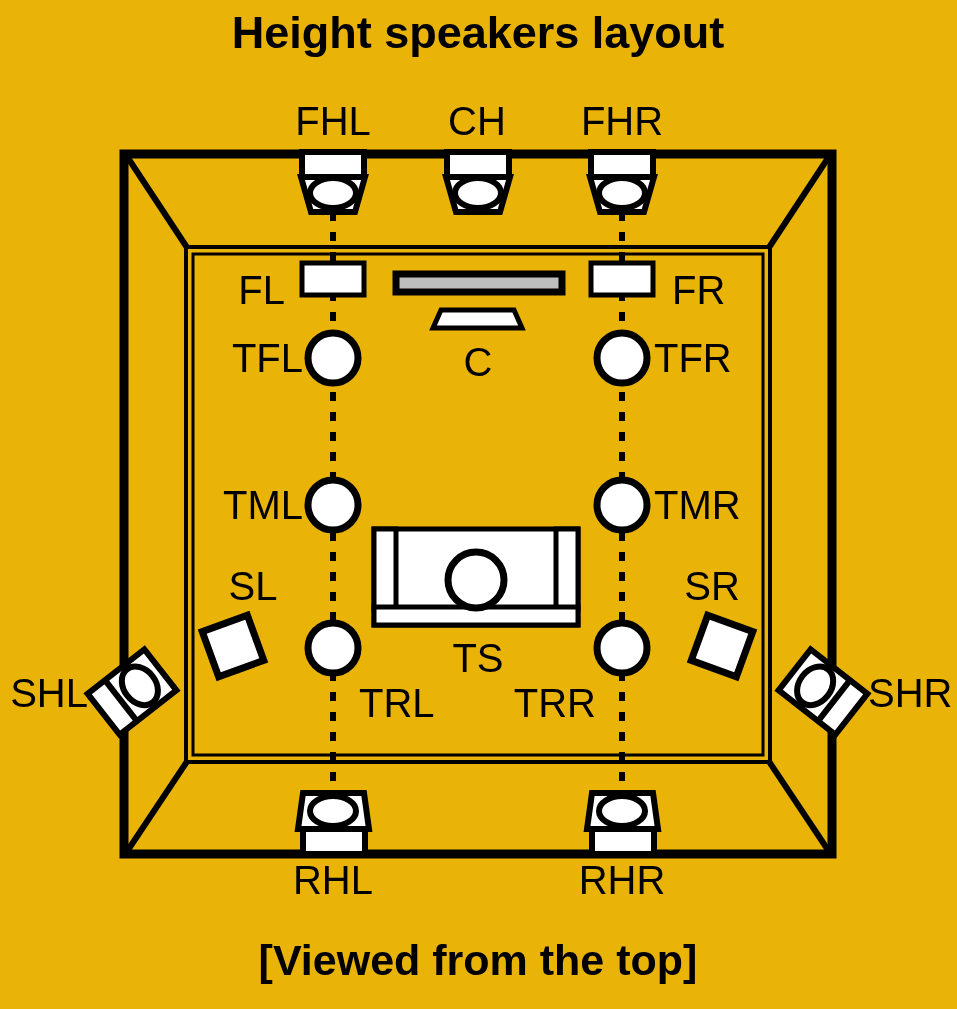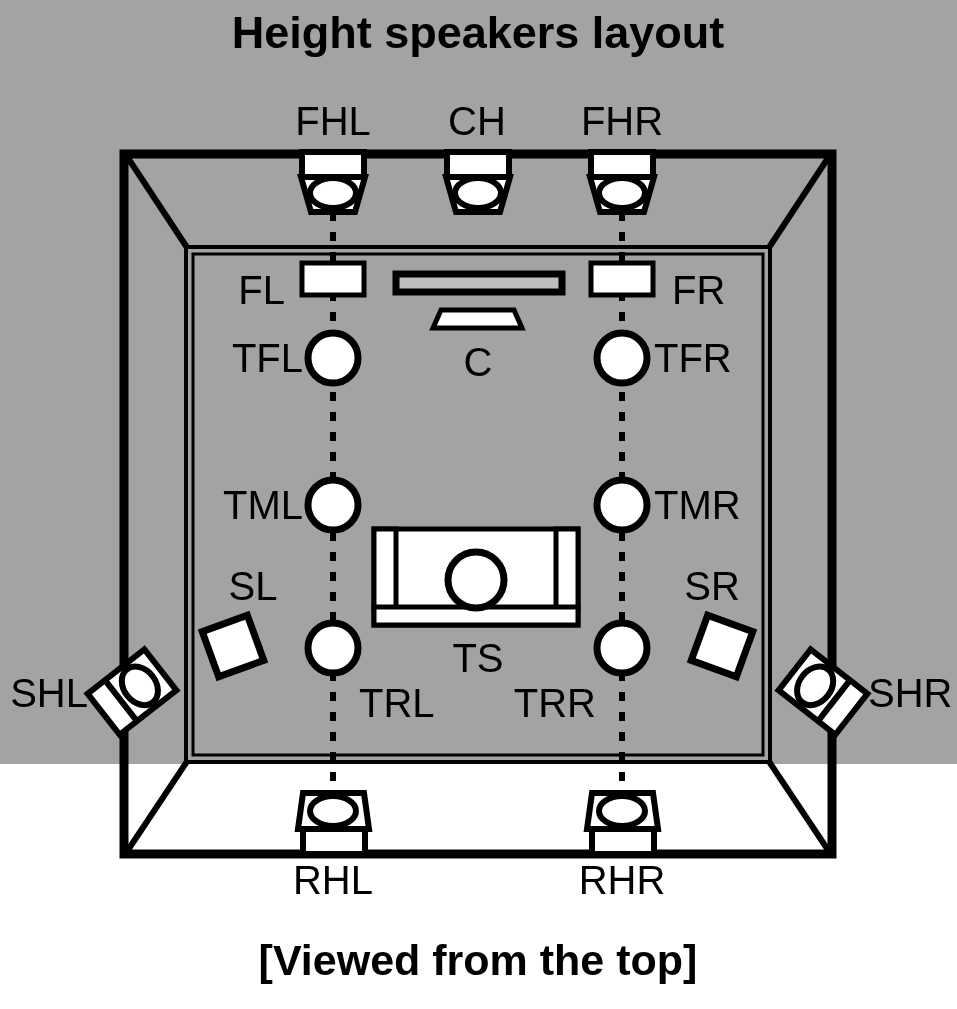--- a/index.html
+++ b/index.html
@@ -10,22 +10,22 @@
   body {
     width: 957px;
     height: 1009px;
     overflow: hidden;
     font-family: "Liberation Sans", sans-serif;
     color: #000000;
   }
   #stage {
     position: relative;
     width: 957px;
-    height: 764px;
-    background: #a3a3a3;
+    height: 1009px;
+    background: #eab308;
   }
   #diagram-svg {
     position: absolute;
     left: 0;
     top: 0;
     width: 957px;
     height: 1009px;
     display: block;
   }
   .ttl {

